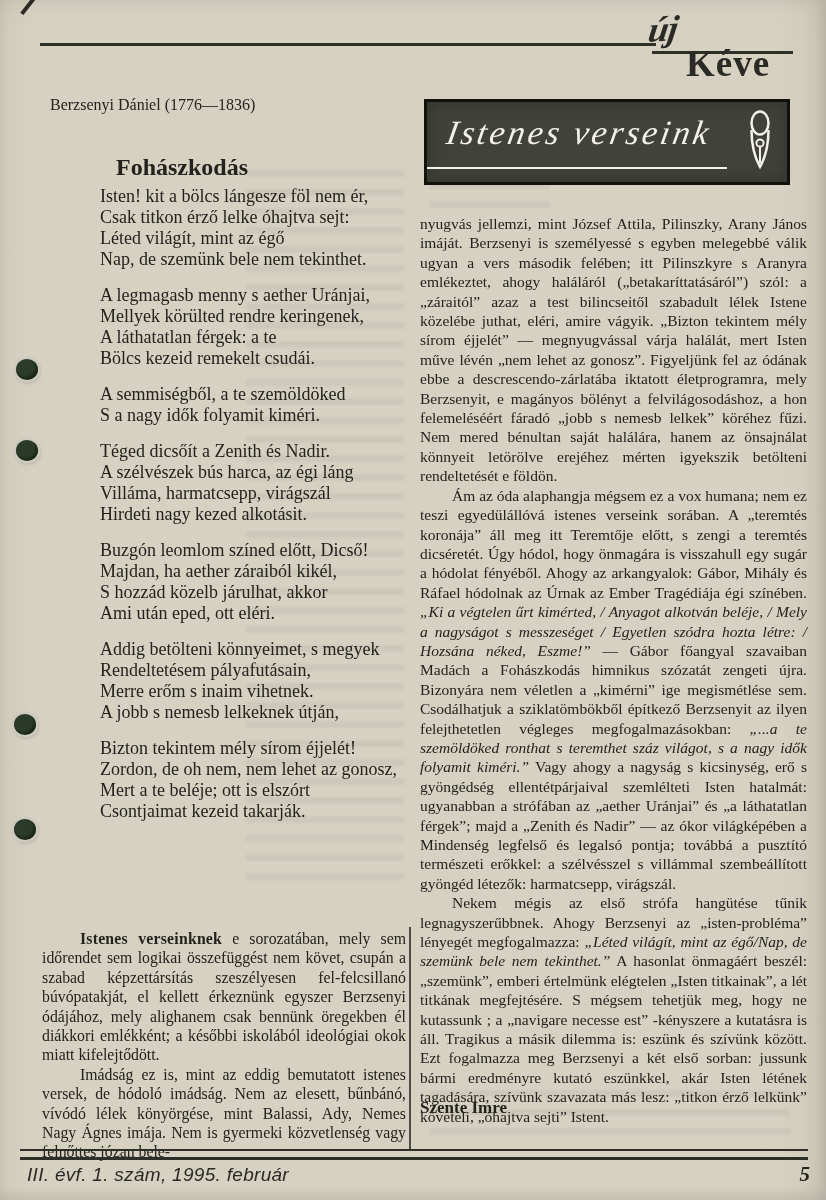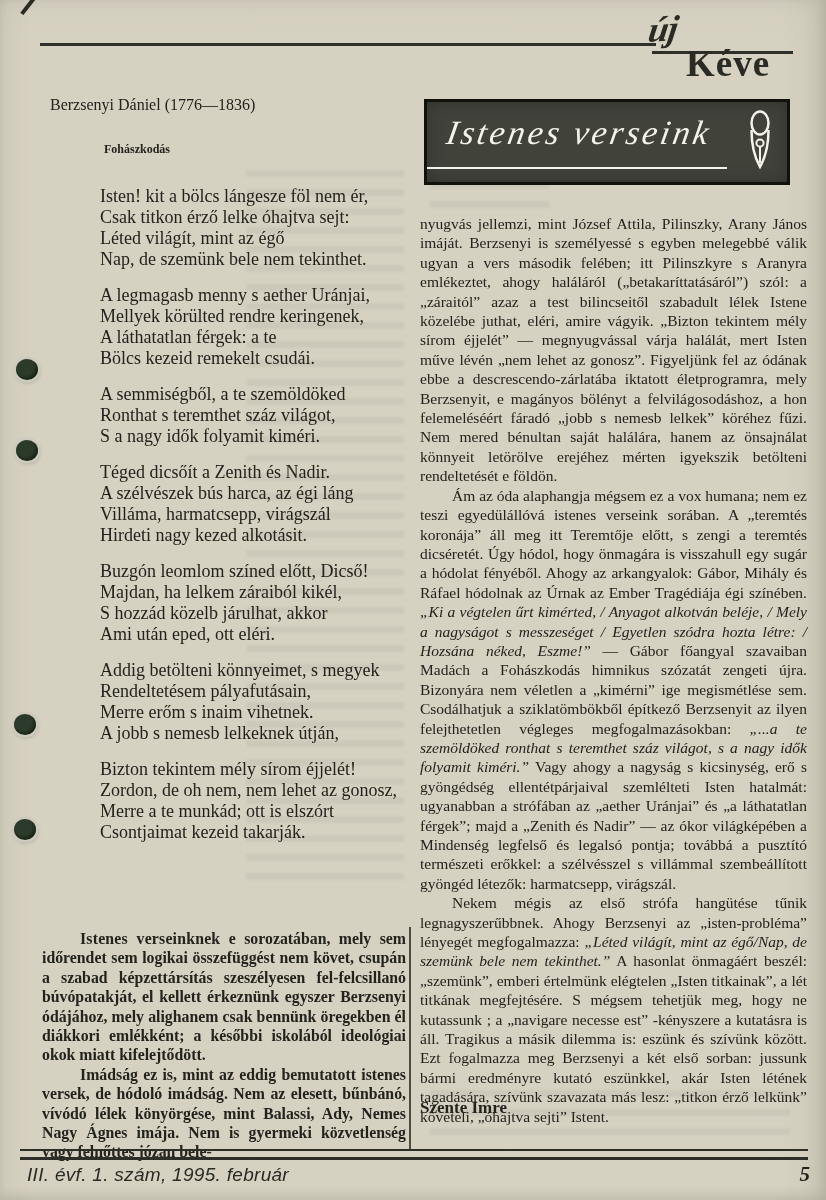--- a/index.html
+++ b/index.html
@@ -24,25 +24,25 @@
 
   
   .rule-main{position:absolute; left:40px; top:43px; width:616px; height:3px; background:#30302a;}
   .rule-logo{position:absolute; left:652px; top:51px; width:141px; height:2.5px; background:#30302a;}
   .logo-uj{position:absolute; left:649px; top:8px; font-size:36px; font-style:italic; font-weight:bold;
            letter-spacing:-1px; transform:skewX(-12deg) rotate(-4deg); color:#2b2b25;}
   .logo-keve{position:absolute; left:686px; top:42px; font-size:37px; font-weight:bold; letter-spacing:1px; color:#2b2b25;}
 
   
   .author{position:absolute; left:42px; top:96px; font-size:16px;margin-left:8px;}
-  .poem-title{position:absolute; left:100px; top:138px; font-size:12px; font-weight:bold; margin:4px;}
+  .poem-title{position:absolute; left:100px; top:138px; font-size:24px; font-weight:bold; margin:16px;}
   .poem{position:absolute; left:100px; top:186px; font-size:18px; line-height:21px;}
   .stanza{margin:0 0 15px 0;}
   .intro{position:absolute; left:42px; top:929px; width:364px; font-size:15.8px; line-height:19.4px; text-align:justify;}
-  .intro p{margin:0; text-indent:38px;font-weight:bold;}
+  .intro p{margin:0; text-indent:38px;}
   .intro b{letter-spacing:.2px;}
 
   
   .banner{position:absolute; left:424px; top:99px; width:360px; height:80px;
           background:#41423a; border:3px solid #12120c; box-shadow:inset 0 0 18px rgba(0,0,0,.25);}
   .banner-title{position:absolute; left:20px; top:12px; color:#f4f2ea; font-size:34px; font-style:italic;
           transform:skewX(-10deg); letter-spacing:3px; white-space:nowrap;}
   .banner-underline{position:absolute; left:0; bottom:13px; width:300px; height:2.5px; background:#f4f2ea;}
   .banner-nib{position:absolute; right:8px; top:8px;}
   .article{position:absolute; left:420px; top:214px; width:387px; font-size:15.5px; line-height:19.4px; text-align:justify;}
@@ -92,45 +92,44 @@
           <div>Nap, de szemünk bele nem tekinthet.</div>
         </div>
         <div class="stanza">
           <div>A legmagasb menny s aether Uránjai,</div>
           <div>Mellyek körülted rendre keringenek,</div>
           <div>A láthatatlan férgek: a te</div>
           <div>Bölcs kezeid remekelt csudái.</div>
         </div>
         <div class="stanza">
           <div>A semmiségből, a te szemöldöked</div>
-          <div>Ronthat s teremthet száz világot,</div>
           <div>S a nagy idők folyamit kiméri.</div>
         </div>
         <div class="stanza">
           <div>Téged dicsőít a Zenith és Nadir.</div>
           <div>A szélvészek bús harca, az égi láng</div>
           <div>Villáma, harmatcsepp, virágszál</div>
           <div>Hirdeti nagy kezed alkotásit.</div>
         </div>
         <div class="stanza">
           <div>Buzgón leomlom színed előtt, Dicső!</div>
-          <div>Majdan, ha lelkem záraiból kikél,</div>
+          <div>Majdan, ha aether záraiból kikél,</div>
           <div>S hozzád közelb járulhat, akkor</div>
           <div>Ami után eped, ott eléri.</div>
         </div>
         <div class="stanza">
           <div>Addig betölteni könnyeimet, s megyek</div>
           <div>Rendeltetésem pályafutásain,</div>
           <div>Merre erőm s inaim vihetnek.</div>
           <div>A jobb s nemesb lelkeknek útján,</div>
         </div>
         <div class="stanza">
           <div>Bizton tekintem mély sírom éjjelét!</div>
           <div>Zordon, de oh nem, nem lehet az gonosz,</div>
-          <div>Merre a te munkád; ott is elszórt</div>
+          <div>Mert a te beléje; ott is elszórt</div>
           <div>Csontjaimat kezeid takarják.</div>
         </div>
       </div>
     <div class="intro" id="intro">
         <p><b>Istenes verseinknek</b> e sorozatában, mely sem időrendet sem logikai összefüggést nem követ, csupán a szabad képzettársítás szeszélyesen fel-felcsillanó búvópatakját, el kellett érkeznünk egyszer Berzsenyi ódájához, mely alighanem csak bennünk öregekben él diákkori emlékként; a későbbi iskolából ideológiai okok miatt kifelejtődött.</p>
         <p>Imádság ez is, mint az eddig bemutatott istenes versek, de hódoló imádság. Nem az elesett, bűnbánó, vívódó lélek könyörgése, mint Balassi, Ady, Nemes Nagy Ágnes imája. Nem is gyermeki közvetlenség vagy felnőttes józan bele-</p>
       </div>
   </section>
 
   <section>

